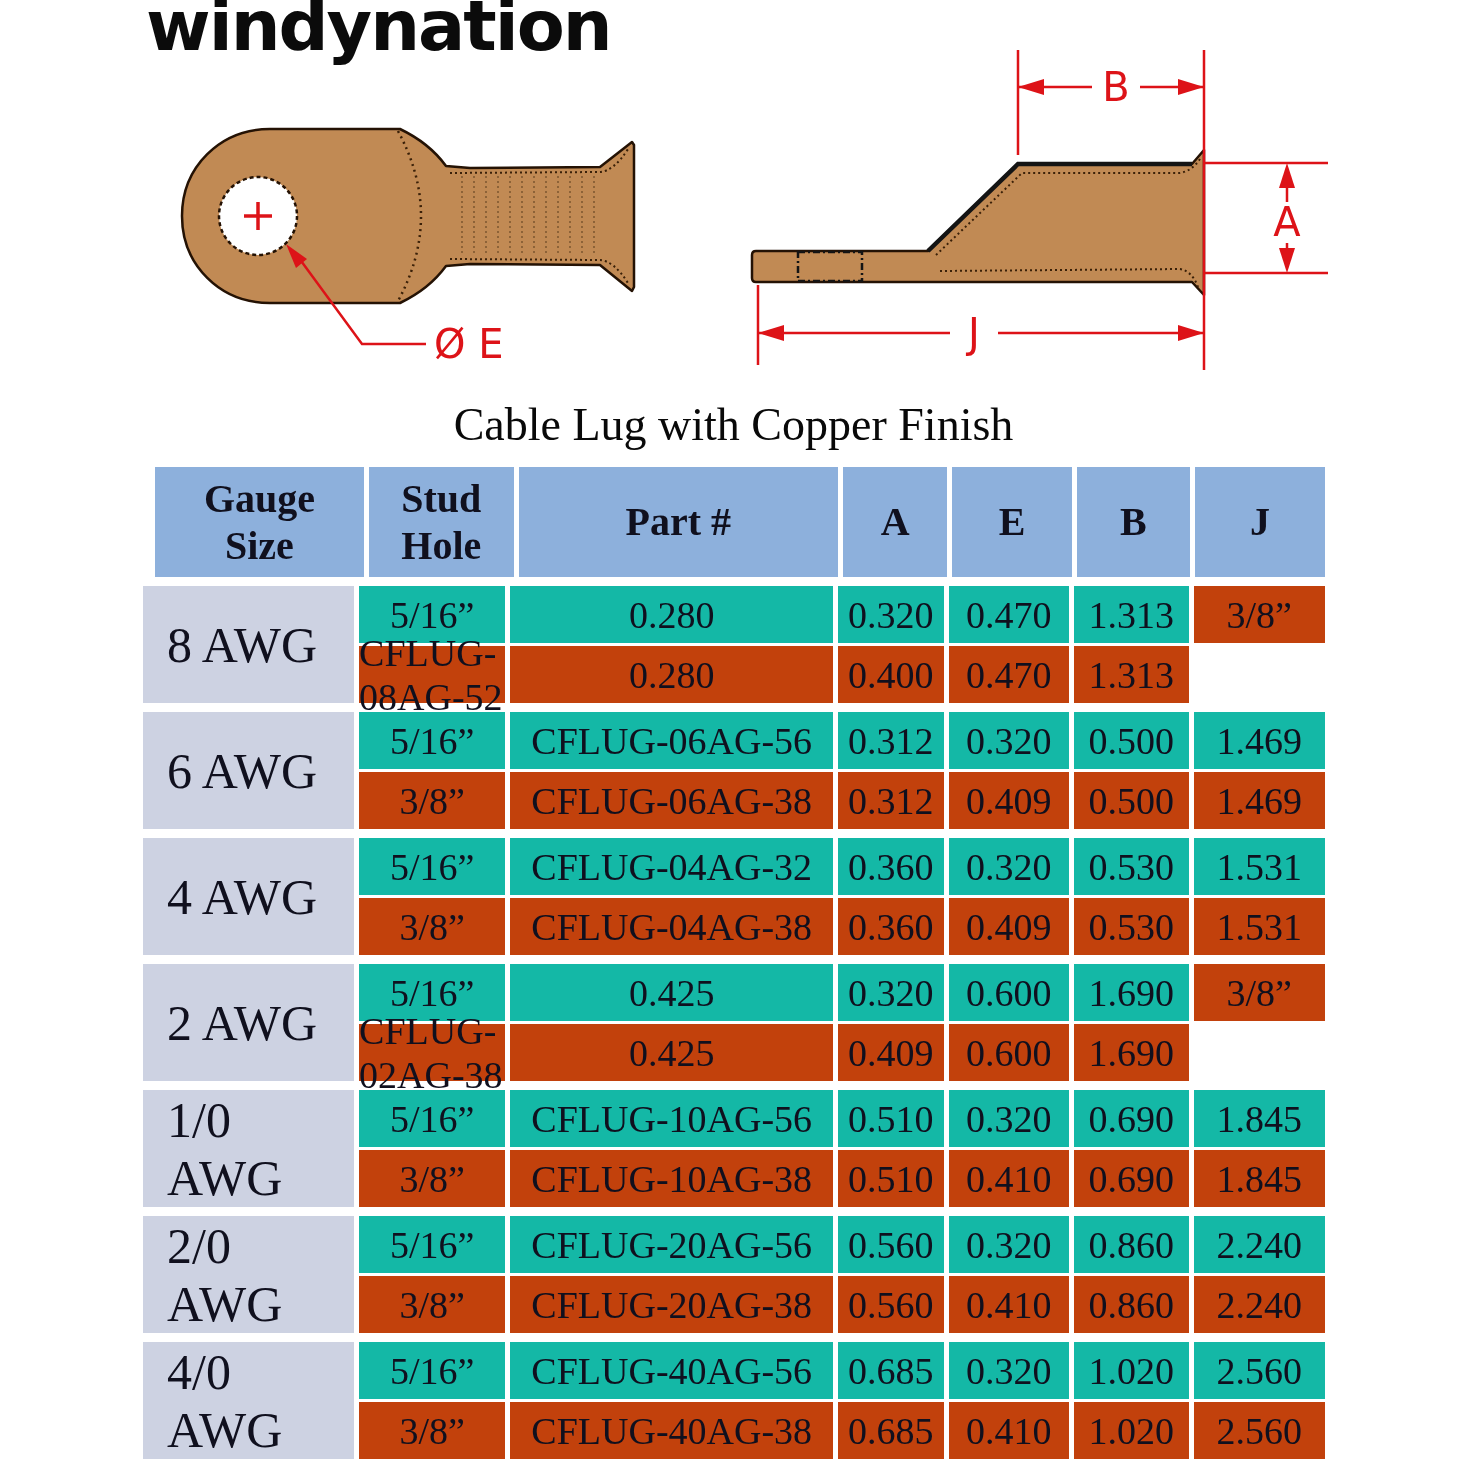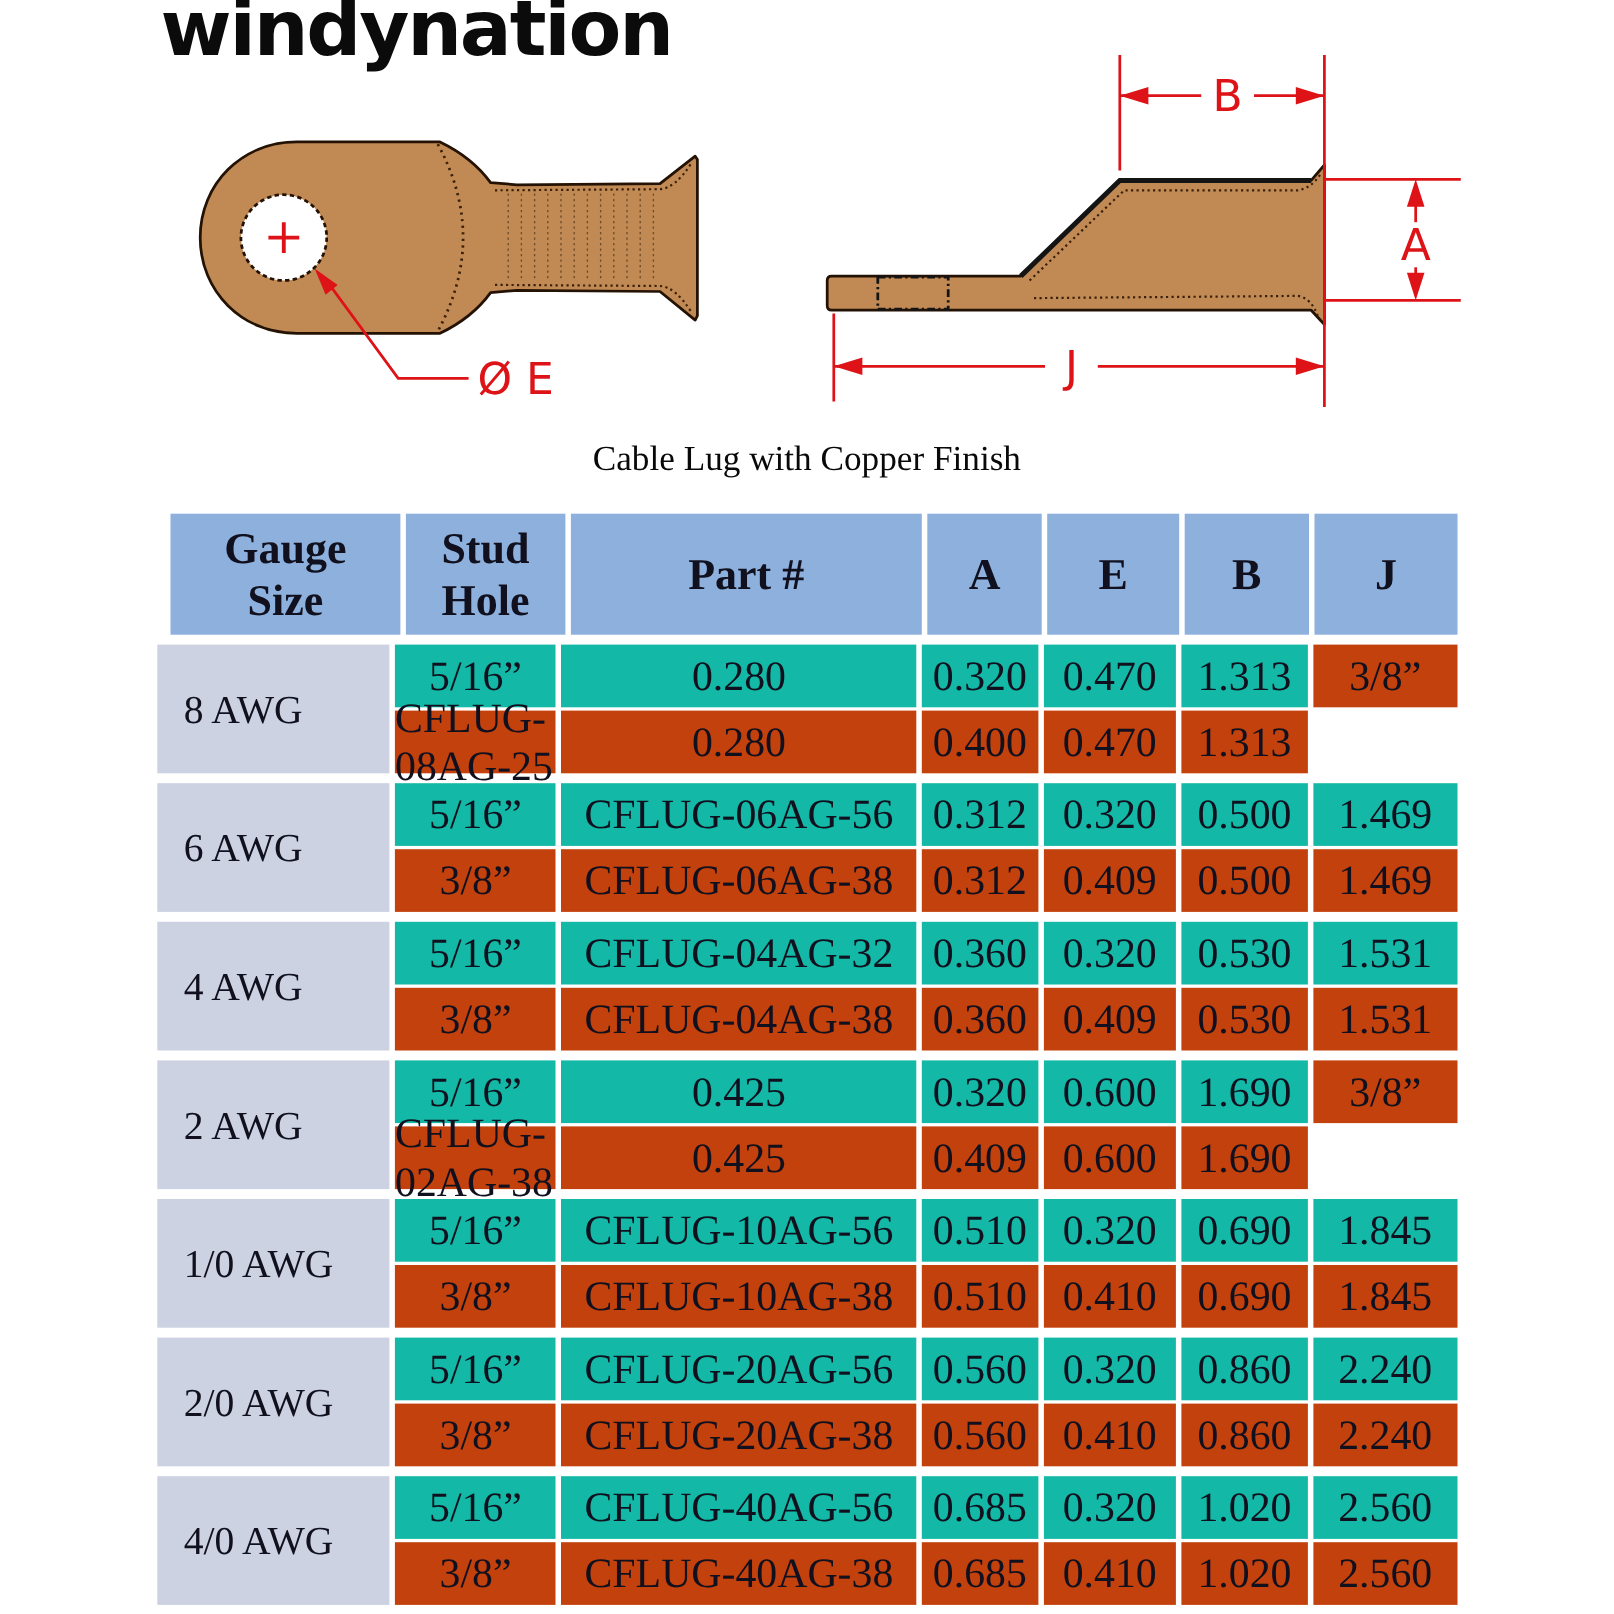--- a/index.html
+++ b/index.html
@@ -11,35 +11,35 @@
         font-family:"DejaVu Sans", sans-serif;font-weight:800;
         font-size:70px;line-height:72px;letter-spacing:-2px;color:#0b0b0b;}
 
   
   .front-svg{position:absolute;left:170px;top:115px;}
   .side-svg{position:absolute;left:740px;top:40px;}
   .dim-label{font-family:"DejaVu Sans", sans-serif;font-size:40px;fill:#dd1318;}
 
   
   .title{position:absolute;left:0;top:398px;width:1467px;text-align:center;
-         font-size:32px;color:#090909;}
+         font-size:46px;color:#090909;}
 
   
   .spec-table{position:absolute;left:143px;top:467px;width:1182px;}
   .tbl-grid{display:grid;
             grid-template-columns:212fr 147fr 324fr 106fr 121fr 115fr 132fr;
             column-gap:5px;}
   .header-row{grid-template-rows:110px;padding-left:12px;}
   .hcell{background:#8db0dc;display:flex;flex-direction:column;
          align-items:center;justify-content:center;
          font-weight:bold;font-size:40px;line-height:1.18;}
   .group{margin-top:9px;grid-template-rows:57px 57px;row-gap:3px;}
   .gauge-cell{grid-row:1 / span 2;background:#cdd2e2;display:flex;
               align-items:center;padding-left:24px;box-sizing:border-box;
-              font-size:36px;}
+              font-size:50px;}
   .cell{display:flex;align-items:center;justify-content:center;font-size:38px;}
   .cell.dark{background:#14b8a6;}
   .cell.light{background:#c2410c;}
 </style>
 </head>
 <body>
 
 <div class="logo">windynation</div>
 
 <svg class="front-svg" width="480" height="250" viewBox="0 0 480 250">
@@ -149,21 +149,21 @@
   </div>
   <div>
       <div class="tbl-grid group">
         <div class="gauge-cell">8 AWG</div>
         <div class="cell dark">5/16”</div>
         <div class="cell dark">0.280</div>
         <div class="cell dark">0.320</div>
         <div class="cell dark">0.470</div>
         <div class="cell dark">1.313</div>
         <div class="cell light">3/8”</div>
-        <div class="cell light">CFLUG-08AG-25</div>
+        <div class="cell light">CFLUG-08AG-52</div>
         <div class="cell light">0.280</div>
         <div class="cell light">0.400</div>
         <div class="cell light">0.470</div>
         <div class="cell light">1.313</div>
       </div>
       <div class="tbl-grid group">
         <div class="gauge-cell">6 AWG</div>
         <div class="cell dark">5/16”</div>
         <div class="cell dark">CFLUG-06AG-56</div>
         <div class="cell dark">0.312</div>

